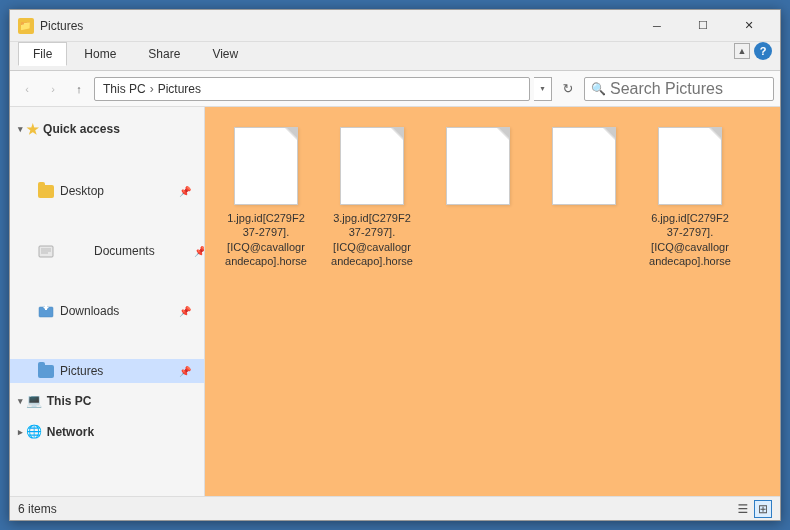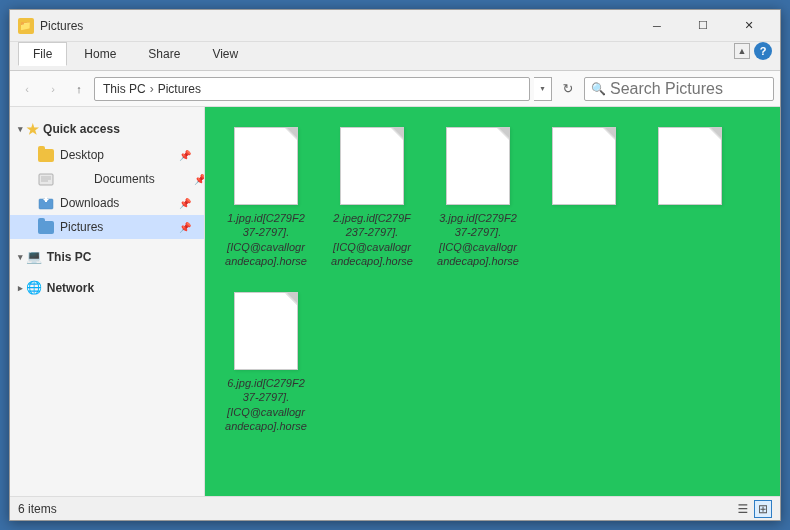--- a/index.html
+++ b/index.html
@@ -188,20 +188,21 @@
       overflow-y: auto;
     }
     .sidebar-item {
       display: flex;
       align-items: center;
       padding: 4px 12px;
       cursor: pointer;
       font-size: 12px;
       color: #333;
       gap: 6px;
+      margin-top: 36px;
     }
     .sidebar-item.selected { background: #cce0ff; }
     .sidebar-section-header {
       display: flex;
       align-items: center;
       padding: 6px 8px;
       cursor: pointer;
       font-size: 12px;
       color: #333;
       font-weight: 600;
@@ -254,25 +255,24 @@
       border-radius: 2px 2px 0 0;
     }
     .pin-icon {
       font-size: 10px;
       color: #2e7dc5;
       margin-left: auto;
     }
     
     .file-area {
       flex: 1;
-      background: #22c55e;
+      background: #fdba74;
       padding: 16px;
       display: flex;
       flex-direction: column;
-      font-style: italic;
     }
     .files-grid {
       display: flex;
       flex-wrap: wrap;
       gap: 16px;
       align-content: flex-start;
     }
     .file-item {
       width: 90px;
       display: flex;
@@ -477,26 +477,20 @@
     <div class="file-area">
       <div class="files-grid">
 
         <div class="file-item">
           <div class="file-icon">
             <div class="file-icon-corner"></div>
           </div>
           <span class="file-name">1.jpg.id[C279F237-2797].[ICQ@cavallograndecapo].horse</span>
         </div>
 
-        <div class="file-item">
-          <div class="file-icon">
-            <div class="file-icon-corner"></div>
-          </div>
-          <span class="file-name">2.jpeg.id[C279F237-2797].[ICQ@cavallograndecapo].horse</span>
-        </div>
 
         <div class="file-item">
           <div class="file-icon">
             <div class="file-icon-corner"></div>
           </div>
           <span class="file-name">3.jpg.id[C279F237-2797].[ICQ@cavallograndecapo].horse</span>
         </div>
 
         <div class="file-item">
           <div class="file-icon">

